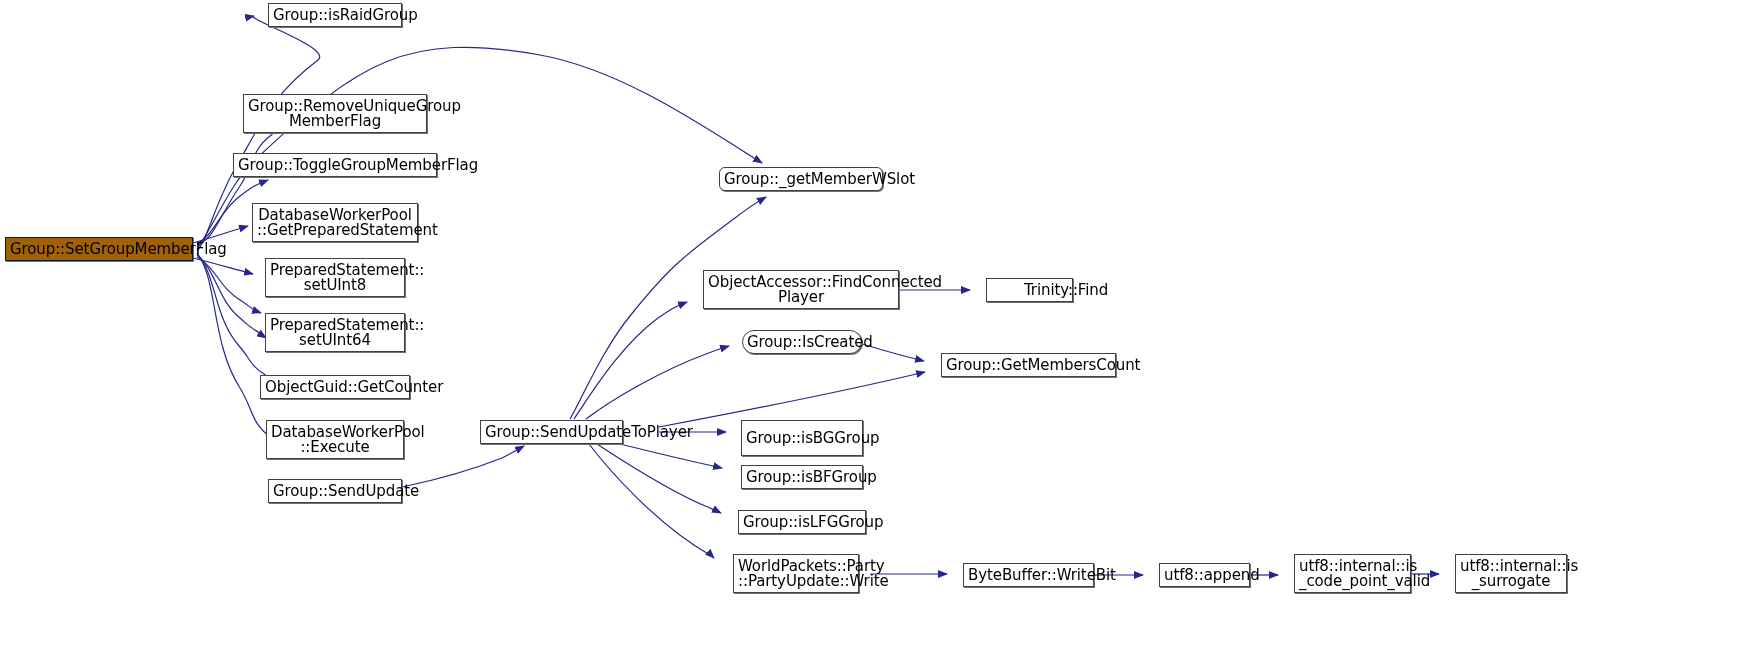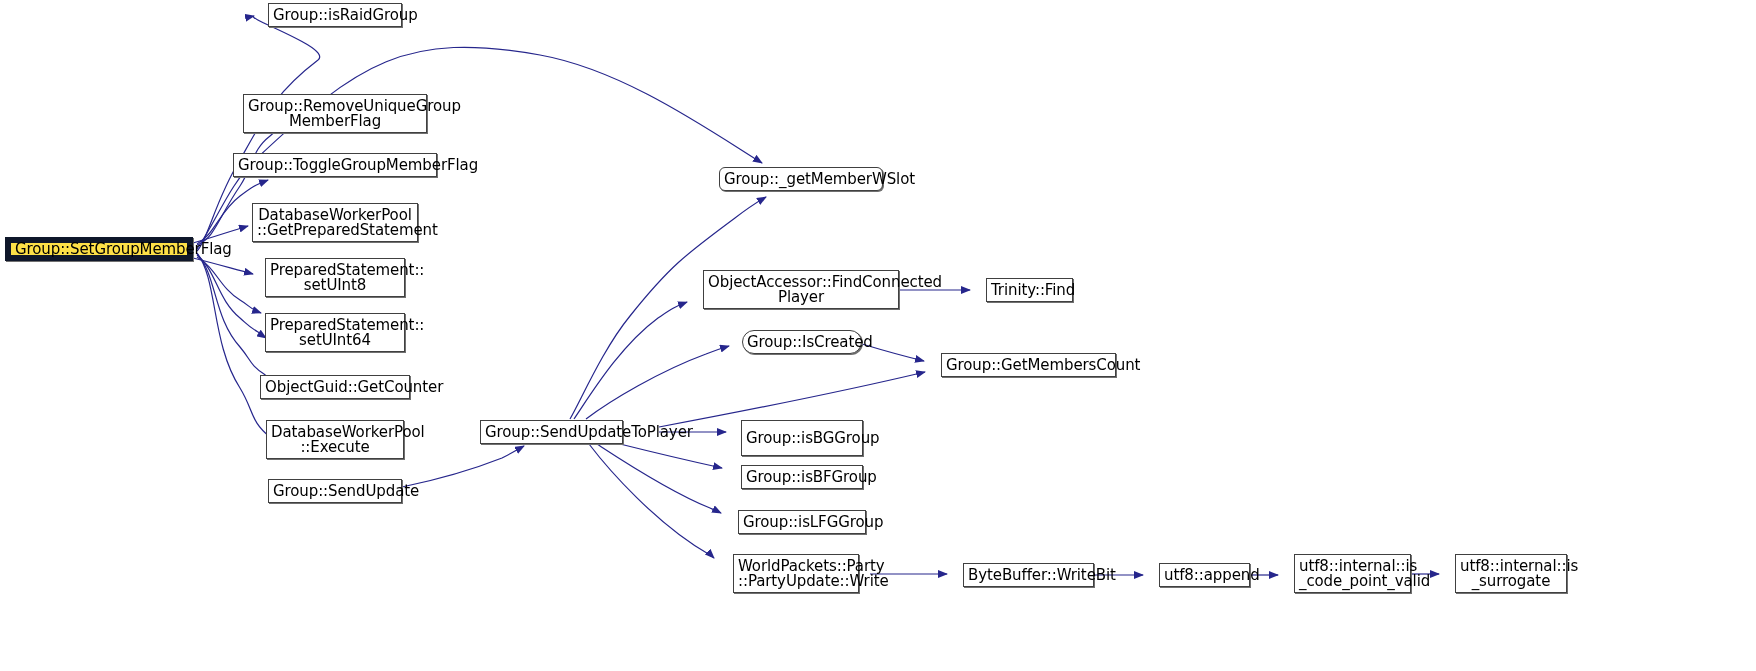--- a/index.html
+++ b/index.html
@@ -35,22 +35,22 @@
     display: flex;
     align-items: center;
     justify-content: center;
     text-align: center;
     white-space: pre-line;
     letter-spacing: -0.1px;
     box-shadow: 1px 1px 0 0 #707070;
     cursor: pointer;
   }
   .node.current {
-    background: #fde047;
-    border: 6px solid #0f172a;
+    background: #a16207;
+    border: 1px solid #0f172a;
   }
   .node .label {
     display: block;
     width: 100%;
     padding: 0 4px;
     box-sizing: border-box;
   }
 </style>
 </head>
 <body>
@@ -109,21 +109,21 @@
       <div class="node" style="left: 480px; top: 420px; width: 143px; height: 24px;"><span class="label">Group::SendUpdateToPlayer</span></div>
       <div class="node" style="left: 719px; top: 167px; width: 164px; height: 24px; border-radius: 6px;"><span class="label">Group::_getMemberWSlot</span></div>
       <div class="node" style="left: 703px; top: 270px; width: 196px; height: 39px;"><span class="label">ObjectAccessor::FindConnected
 Player</span></div>
       <div class="node" style="left: 742px; top: 330px; width: 120px; height: 24px; border-radius: 12px;"><span class="label">Group::IsCreated</span></div>
       <div class="node" style="left: 741px; top: 420px; width: 122px; height: 36px;"><span class="label">Group::isBGGroup</span></div>
       <div class="node" style="left: 741px; top: 465px; width: 122px; height: 24px; text-align: center;"><span class="label">Group::isBFGroup</span></div>
       <div class="node" style="left: 738px; top: 510px; width: 128px; height: 24px;"><span class="label">Group::isLFGGroup</span></div>
       <div class="node" style="left: 733px; top: 554px; width: 126px; height: 39px;"><span class="label">WorldPackets::Party
 ::PartyUpdate::Write</span></div>
-      <div class="node" style="left: 986px; top: 278px; width: 87px; height: 24px;"><span class="label">Trinity::Find</span></div>
+      <div class="node" style="left: 986px; top: 278px; width: 87px; height: 24px; padding-left: 33px;"><span class="label">Trinity::Find</span></div>
       <div class="node" style="left: 941px; top: 353px; width: 175px; height: 24px;"><span class="label">Group::GetMembersCount</span></div>
       <div class="node" style="left: 963px; top: 563px; width: 131px; height: 24px;"><span class="label">ByteBuffer::WriteBit</span></div>
       <div class="node" style="left: 1159px; top: 563px; width: 91px; height: 24px;"><span class="label">utf8::append</span></div>
       <div class="node" style="left: 1294px; top: 554px; width: 117px; height: 39px;"><span class="label">utf8::internal::is
 _code_point_valid</span></div>
       <div class="node" style="left: 1455px; top: 554px; width: 112px; height: 39px;"><span class="label">utf8::internal::is
 _surrogate</span></div>
     </div>
 </div>
 

